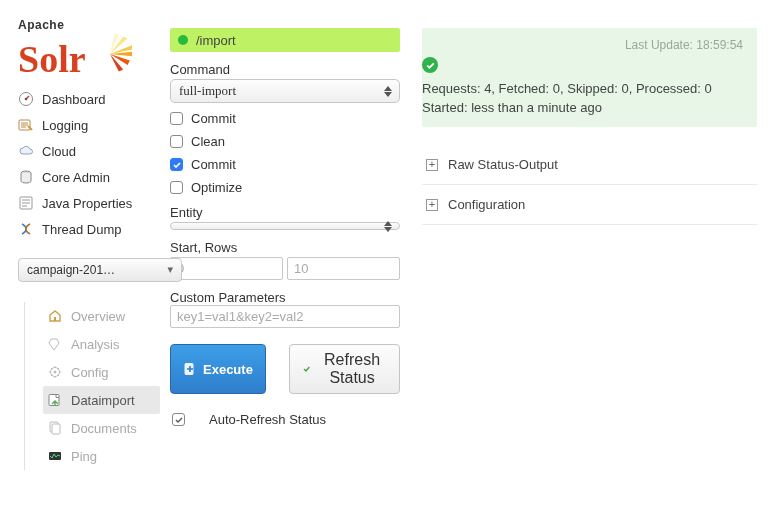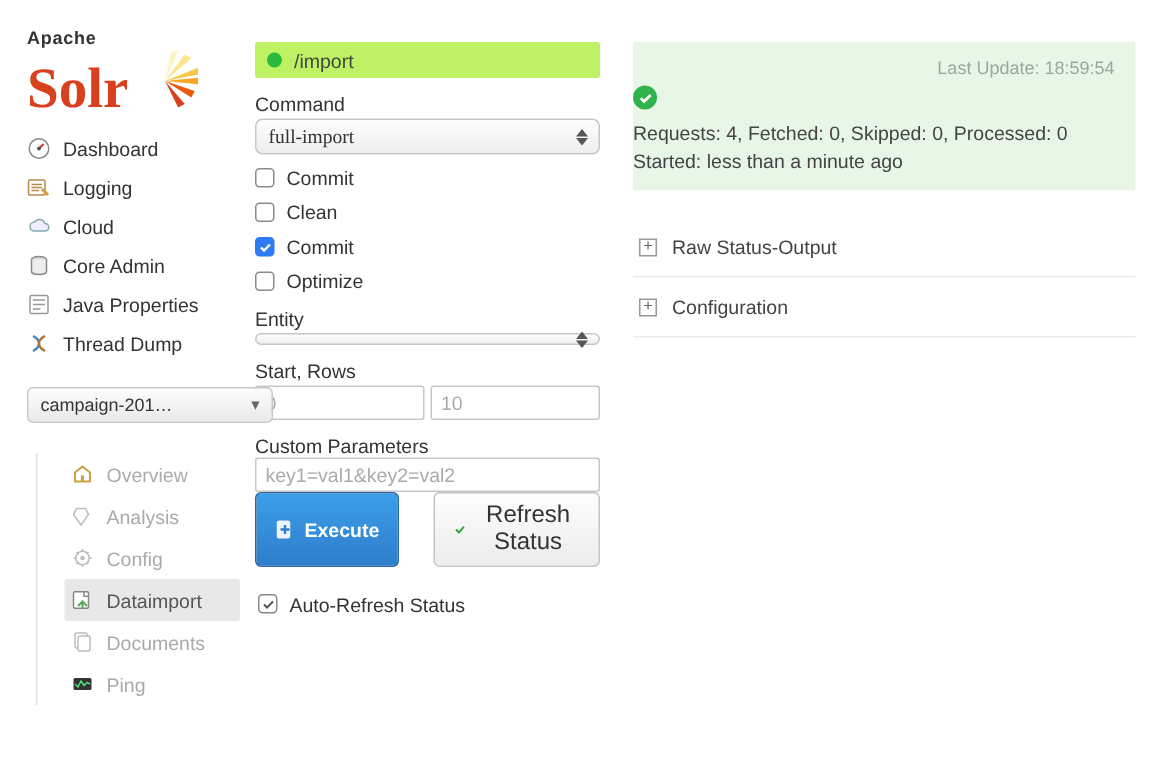--- a/index.html
+++ b/index.html
@@ -91,37 +91,37 @@
   }
   .chk.checked { background: #2f7bf5; border-color:#2f7bf5; }
   .chk.checked svg { width: 10px; height: 10px; }
   .row2 { display:flex; gap:4px; margin-top:2px;}
   .txt {
     border: 1px solid #c8c8c8; border-radius: 2px; background:#fff;
     padding: 3px 6px; font-size: 13px; width: 100%;
   }
   .txt::placeholder { color: #aaa; }
   .txt.half { width: 50%; }
-  .btn-row { display:flex; gap:23px; margin-top:0;justify-content:space-between; }
+  .btn-row { display:flex; gap:23px; margin-top:16px;justify-content:space-between; }
   .btn-primary {
     background: linear-gradient(#3d9ee8,#2e7ecb);
     border: 1px solid #2968a6;
     color: #fff; font-weight: 600;
     border-radius: 4px; padding: 6px 12px;
     display:flex; align-items:center; gap:6px; cursor:pointer;
     font-size: 13px;
   }
   .btn-secondary {
     background: linear-gradient(#fdfdfd,#ececec);
     border: 1px solid #c4c4c4;
     border-radius: 4px; padding: 6px 12px;
     display:flex; align-items:center; gap:6px; cursor:pointer;
     font-size: 16px; color:#333;
   }
-  .auto-row { display:flex; align-items:flex-start; gap:8px; margin-top:18px; margin-left: 2px;}
+  .auto-row { display:flex; align-items:center; gap:24px; margin-top:18px; margin-left: 2px;}
 
   
   .right { flex: 1; padding: 28px 18px 0 12px; }
   .statusbox {
     background: #e7f6e7;
     border-radius: 2px;
     padding: 10px 14px 12px 0;
     color: #444;
   }
   .statusbox .lu { text-align: right; color:#9aa79a; font-size: 12px; margin-bottom: 4px;}

